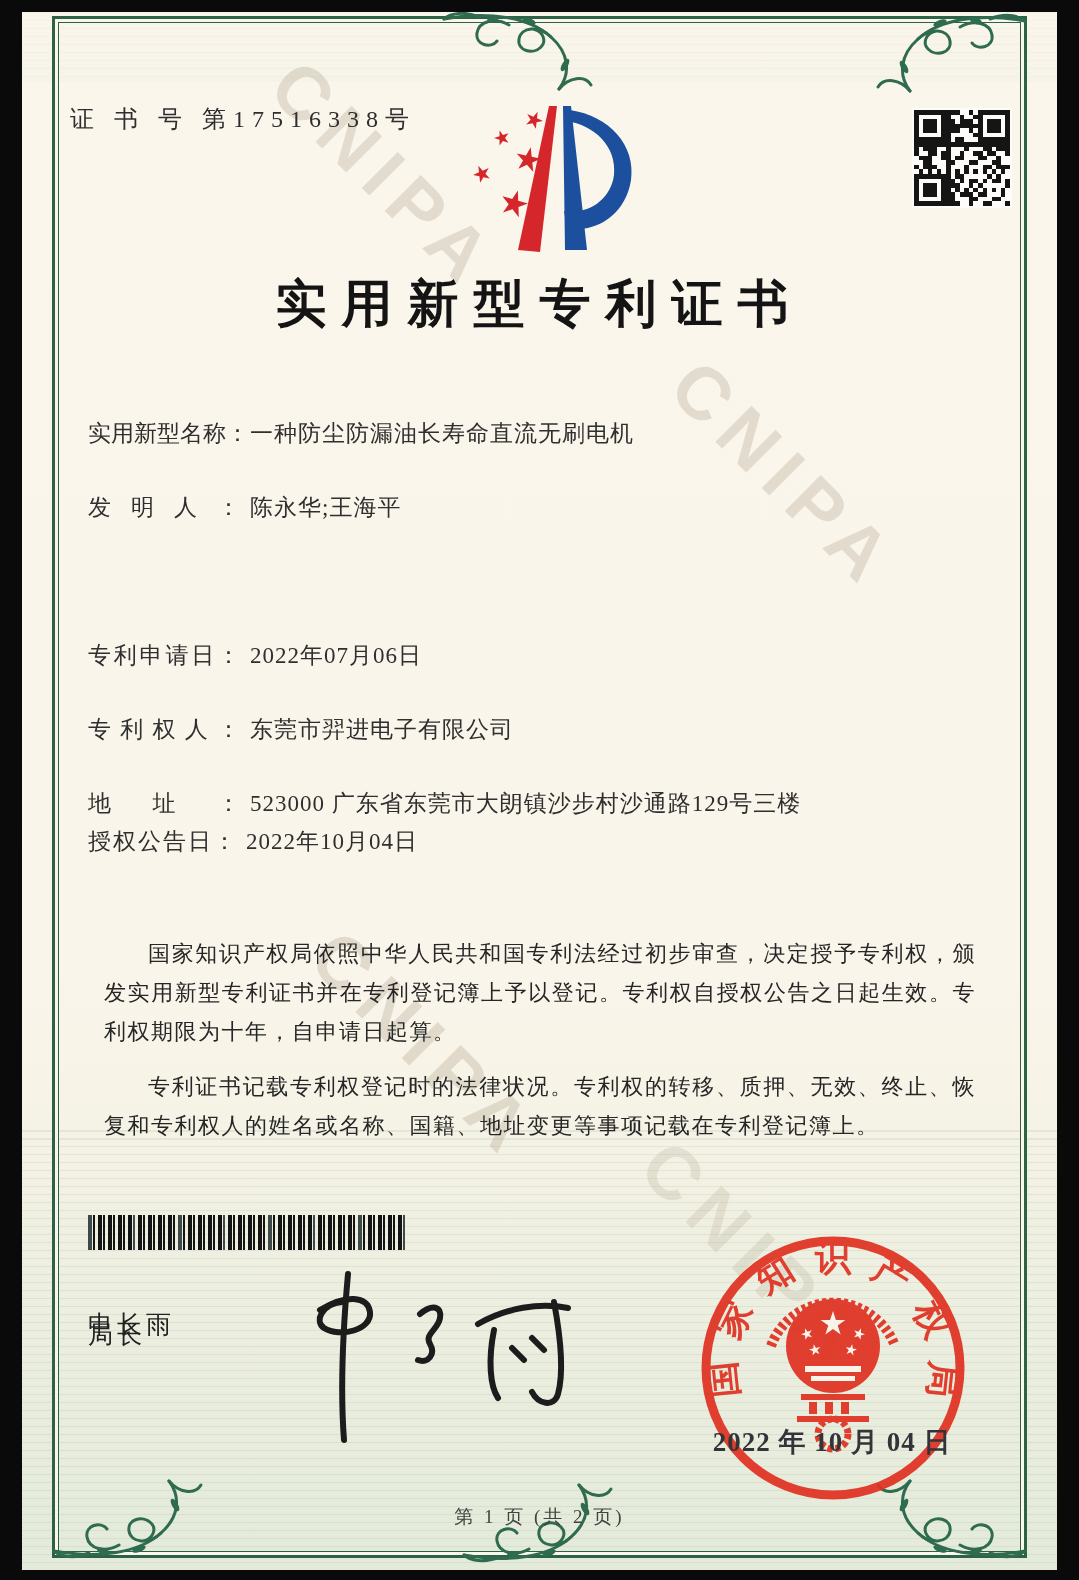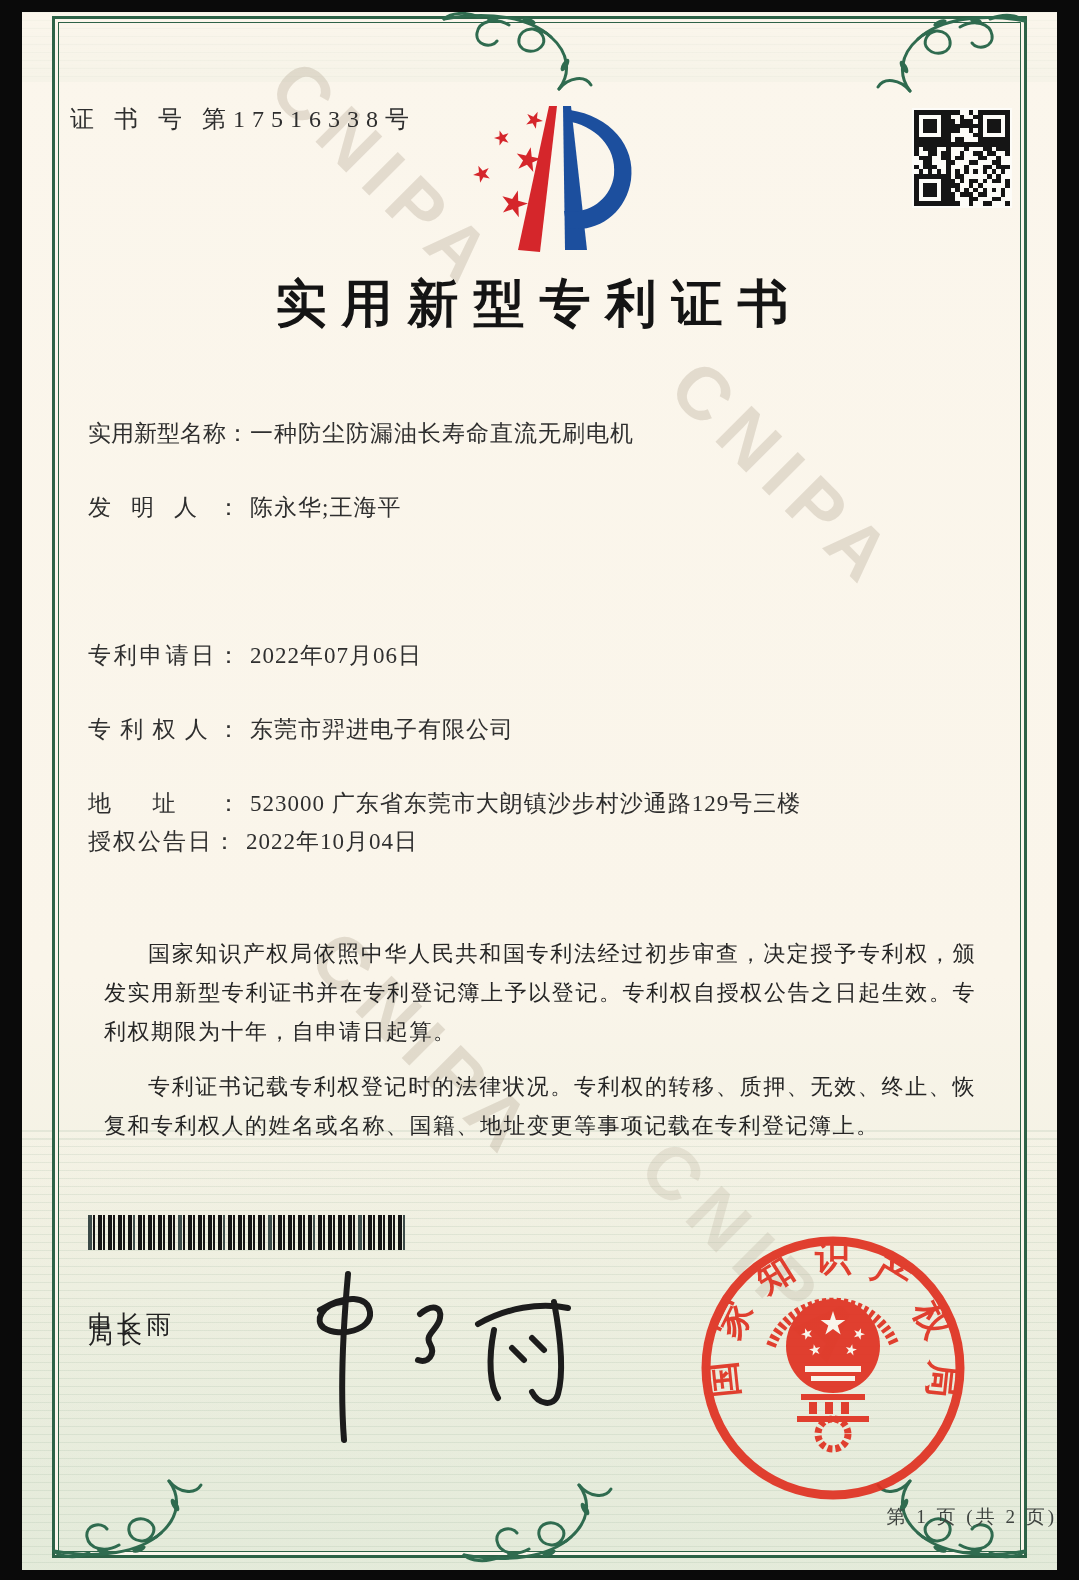--- a/index.html
+++ b/index.html
@@ -70,21 +70,21 @@
   }
   .barcode .bar{flex:none;}
   .signer{position:absolute;left:66px;font-size:25px;color:#222;letter-spacing:4px;}
   .sig{position:absolute;left:246px;top:1256px;width:330px;height:175px;}
   .seal{position:absolute;left:671px;top:1216px;width:280px;height:280px;opacity:.93;}
   .seal-date{
     position:absolute;left:660px;top:1412px;width:300px;text-align:center;
     font-size:27px;font-weight:bold;color:#33343a;letter-spacing:1px;white-space:nowrap;
   }
   .page-footer{
-    position:absolute;left:0;right:0;top:1492px;text-align:right;
+    position:absolute;left:0;right:0;top:1492px;text-align:center;
     font-size:19px;color:#3f4440;letter-spacing:3px;
   }
 </style>
 </head>
 <body>
 
 <svg width="0" height="0" style="position:absolute">
   <defs>
     <path id="star" d="M0,-1 L0.2245,-0.309 L0.951,-0.309 L0.363,0.118 L0.588,0.809 L0,0.382 L-0.588,0.809 L-0.363,0.118 L-0.951,-0.309 L-0.2245,-0.309 Z"></path>
     <g id="flourish">
@@ -787,15 +787,16 @@
         <rect x="108" y="166" width="64" height="6"></rect>
         <rect x="116" y="174" width="8" height="12"></rect>
         <rect x="132" y="174" width="8" height="12"></rect>
         <rect x="148" y="174" width="8" height="12"></rect>
         <rect x="104" y="188" width="72" height="6"></rect>
       </g>
       <circle cx="140" cy="206" r="15" fill="none" stroke="#e03222" stroke-width="7" stroke-dasharray="5 3"></circle>
     </g>
   </svg>
 
+  <div class="seal-date">2022 年 10 月 04 日</div>
 
   <div class="page-footer">第 1 页 (共 2 页)</div>
 </div>
 
 </body></html>

